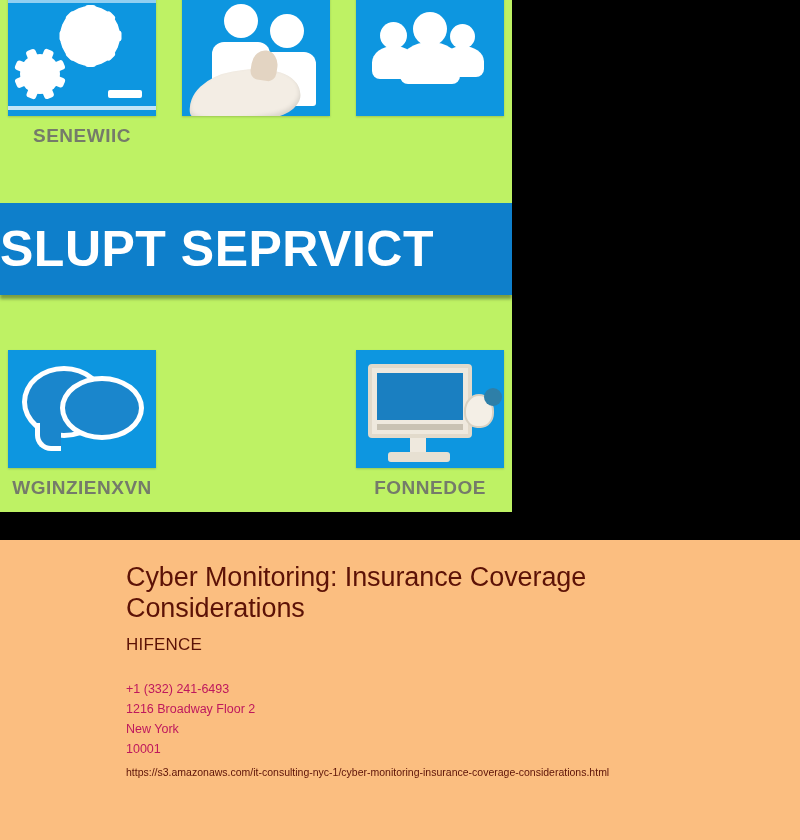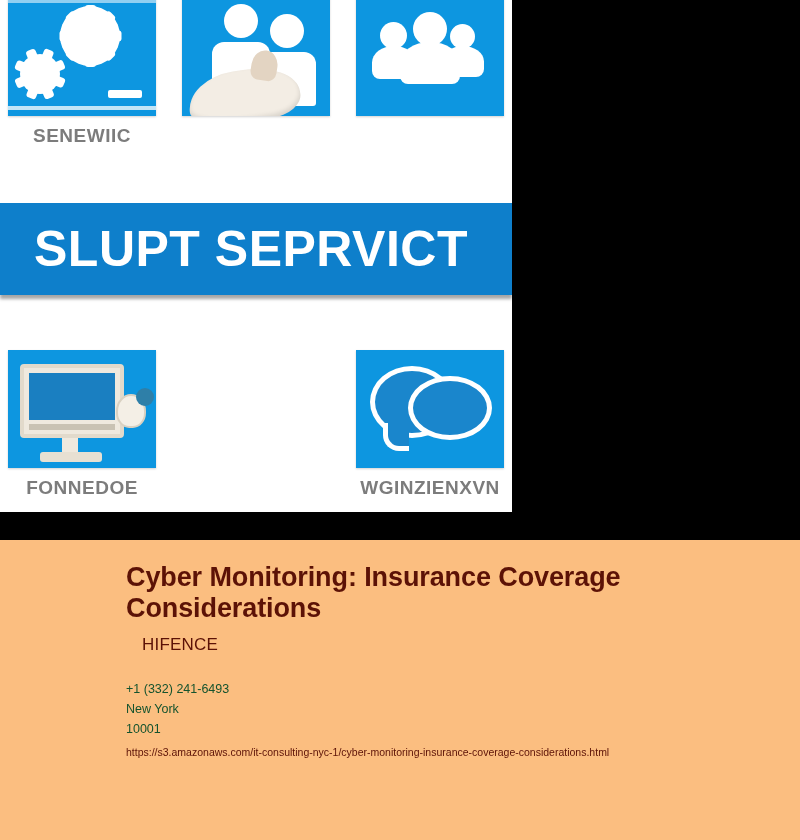--- a/index.html
+++ b/index.html
@@ -25,21 +25,21 @@
     height: 540px;
     background: #000000;
   }
 
   #hero-image {
     position: absolute;
     left: 0;
     top: 0;
     width: 512px;
     height: 512px;
-    background: #ffffff;
+    background: #bef264;
     overflow: hidden;
   }
 
   
   .tile-row {
     position: absolute;
     left: 0;
     width: 512px;
     display: flex;
     justify-content: space-between;
@@ -264,21 +264,20 @@
     background: #0E7FCB;
     display: flex;
     align-items: center;
     box-shadow: 0 4px 3px rgba(0,0,0,0.35);
   }
   #hero-banner-text {
     color: #FFFFFF;
     font-size: 50px;
     font-weight: 700;
     letter-spacing: 0.5px;
-    margin-left: 34px;
     line-height: 1;
     white-space: nowrap;
   }
 
   
   #info-panel {
     position: absolute;
     left: 0;
     top: 540px;
     width: 800px;
@@ -289,41 +288,41 @@
   #info-inner {
     position: absolute;
     left: 126px;
     top: 22px;
     width: 620px;
   }
 
   #page-title {
     color: #5C1206;
     font-size: 27px;
-    font-weight: 700;
+    font-weight: 400;
     line-height: 1.13;
     margin: 0;
     letter-spacing: -0.1px;
   }
 
   #brand-name {
     color: #5C1206;
     font-size: 17px;
     font-weight: 400;
-    margin: 12px 0 0 16px;
+    margin: 12px 0 0 0;
     letter-spacing: 0.2px;
   }
 
   #contact-list {
     margin: 24px 0 0 0;
     padding: 0;
     list-style: none;
   }
   #contact-list li {
-    color: #14532d;
+    color: #be185d;
     font-size: 12.5px;
     line-height: 20px;
     white-space: nowrap;
   }
 
   #source-url {
     margin: 5px 0 0 0;
     color: #5C1206;
     font-size: 10.5px;
     line-height: 16px;
@@ -403,56 +402,57 @@
 
     <div id="hero-banner">
       <div id="hero-banner-text">SLUPT SEPRVICT</div>
     </div>
 
     <div class="tile-row" id="tile-row-bottom">
 
 
       <div class="tile">
         <div class="tile-art">
+          <div class="bubble bubble-back">
+            <div class="tail"></div>
+          </div>
+          <div class="bubble bubble-front"></div>
+        </div>
+        <div class="tile-caption">WGINZIENXVN</div>
+      </div>
+
+      <div class="tile">
+        <div class="tile-art">
           <div class="monitor">
             <div class="scr"></div>
             <div class="strip"></div>
           </div>
           <div class="stand-neck"></div>
           <div class="stand-base"></div>
           <div class="mouse"></div>
           <div class="mouse-dot"></div>
         </div>
         <div class="tile-caption">FONNEDOE</div>
       </div>
 
-      <div class="tile">
-        <div class="tile-art">
-          <div class="bubble bubble-back">
-            <div class="tail"></div>
-          </div>
-          <div class="bubble bubble-front"></div>
-        </div>
-        <div class="tile-caption">WGINZIENXVN</div>
-      </div>
-
     </div>
 
   </div>
 </div>
 
 <div id="info-panel">
   <div id="info-inner">
 
     <h1 id="page-title">Cyber Monitoring: Insurance Coverage Considerations</h1>
 
     <div id="brand-name">HIFENCE</div>
 
     <ul id="contact-list">
       <li>+1 (332) 241-6493</li>
+      <li>1216 Broadway Floor 2</li>
       <li>New York</li>
       <li>10001</li>
     </ul>
 
     <a id="source-url" href="#">https://s3.amazonaws.com/it-consulting-nyc-1/cyber-monitoring-insurance-coverage-considerations.html</a>
 
   </div>
 </div>
 
 </body></html>

